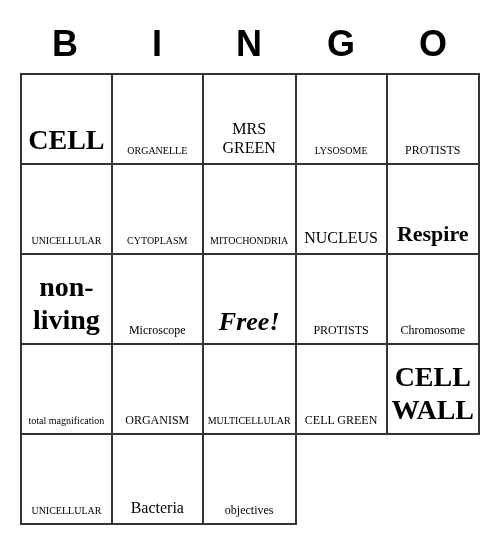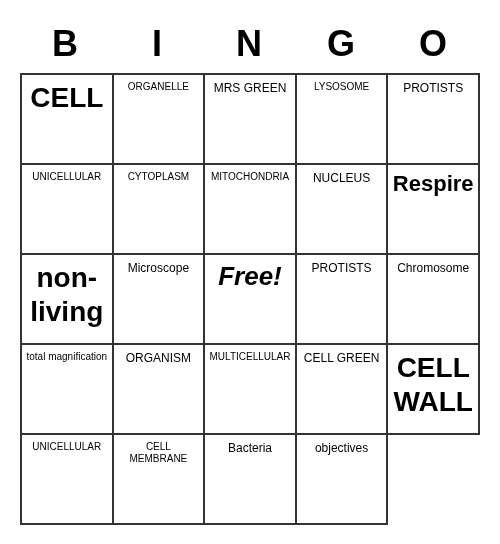--- a/index.html
+++ b/index.html
@@ -31,29 +31,30 @@
       display: grid;
       grid-template-columns: repeat(5, 1fr);
       border-left: 2px solid #333;
       border-top: 2px solid #333;
     }
     .bingo-cell {
       border-right: 2px solid #333;
       border-bottom: 2px solid #333;
       min-height: 90px;
       display: flex;
-      align-items: flex-start;
+      align-items: flex-end;
       justify-content: center;
       text-align: center;
       padding: 6px 4px;
       line-height: 1.2;
+      font-family: Liberation Serif, serif;
     }
     .size-xl { font-size: 28px; font-weight: bold; }
     .size-lg { font-size: 22px; font-weight: bold; }
-    .size-md { font-size: 12px; }
+    .size-md { font-size: 16px; }
     .size-sm { font-size: 12px; }
     .size-xs { font-size: 10px; }
     .free-cell { font-size: 26px; font-weight: bold; font-style: italic; }
   </style>
 </head>
 <body>
 
 <div class="bingo-card">
   <div class="bingo-header">
   <div class="bingo-header-cell">B</div>
@@ -120,22 +121,19 @@
       <div class="bingo-cell">
         <span class="size-sm">CELL GREEN</span>
       </div>
       <div class="bingo-cell">
         <span class="size-xl">CELL WALL</span>
       </div>
       <div class="bingo-cell">
         <span class="size-xs">UNICELLULAR</span>
       </div>
       <div class="bingo-cell">
-        <span class="size-xs">CELL MEMBRANE</span>
-      </div>
-      <div class="bingo-cell">
         <span class="size-md">Bacteria</span>
       </div>
       <div class="bingo-cell">
         <span class="size-sm">objectives</span>
       </div>
     </div>
 </div>
 
 </body></html>

